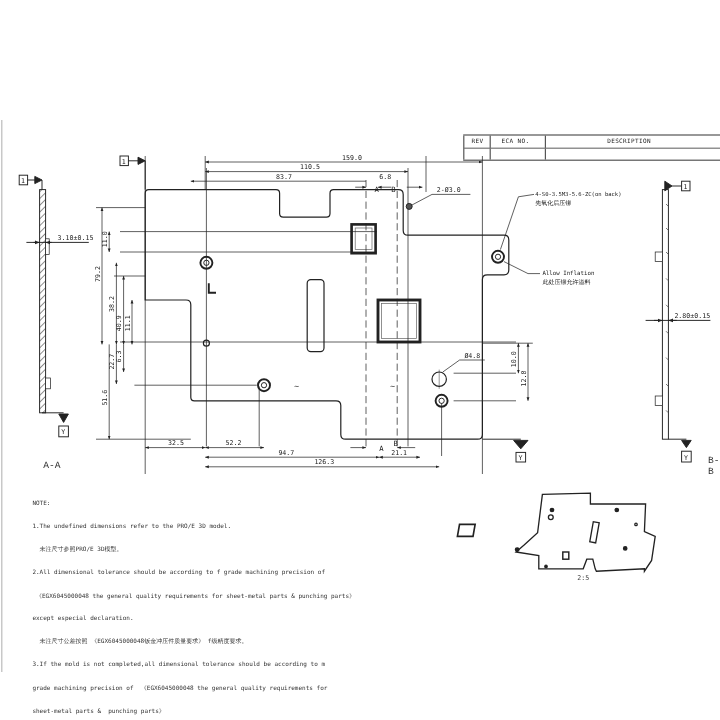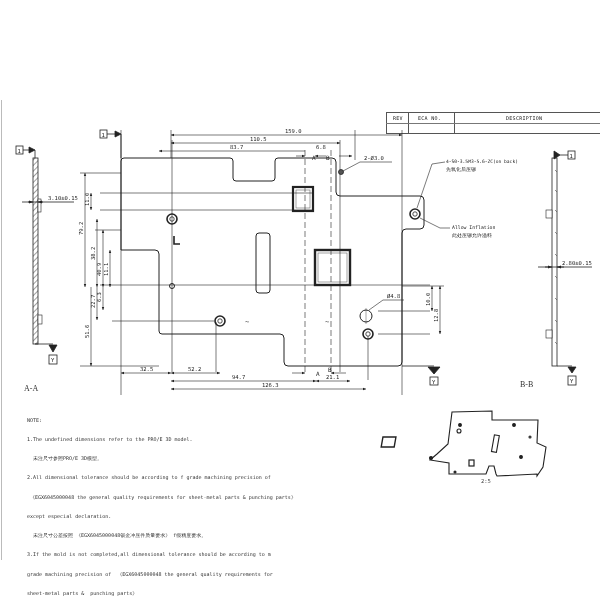--- a/index.html
+++ b/index.html
@@ -4,21 +4,21 @@
 <style>
   html,body{margin:0;padding:0;background:#fff;}
   body{width:600px;height:600px;position:relative;overflow:hidden;font-family:"DejaVu Sans Mono","Liberation Mono",monospace;color:#222;}
   #sheet{position:absolute;left:0;top:0;width:600px;height:600px;}
   .border-left{position:absolute;left:1px;top:100px;width:1px;height:460px;background:#bbb;}
   .rev-table{position:absolute;left:386px;top:112px;width:214px;height:20px;border-top:1px solid #555;border-bottom:1px solid #555;font-size:5px;letter-spacing:.3px;}
   .rev-table .c{position:absolute;top:0;height:20px;border-left:1px solid #555;}
   .rev-table .t{position:absolute;top:2px;}
   .notes{position:absolute;left:27px;top:404px;width:300px;font-size:5px;line-height:6.4px;color:#333;white-space:pre;}
   .notes div{white-space:pre;}
-  .view-lbl{position:absolute;font-size:8px;color:#333;font-family:Liberation Serif, serif;}
+  .view-lbl{position:absolute;font-size:8px;color:#333;font-family:Liberation Mono, monospace;margin-left:12px;}
   svg text{font-family:"DejaVu Sans Mono",monospace;}
 </style>
 </head>
 <body>
 
 <div id="sheet">
 
   <div class="border-left"></div>
 
   <div class="rev-table">
@@ -257,21 +257,21 @@
       <circle cx="514" cy="425" r="1.4" fill="#222"></circle>
       <circle cx="530" cy="437" r="1"></circle>
       <circle cx="521" cy="457" r="1.4" fill="#222"></circle>
       <circle cx="431" cy="458" r="1.5" fill="#222"></circle>
       <circle cx="455" cy="472" r="1" fill="#222"></circle>
     </g>
     <text x="481" y="483" font-size="5.5" fill="#444">2:5</text>
   </svg>
 
   <div class="view-lbl" style="left:24px;top:384px">A-A</div>
-  <div class="view-lbl" style="left:520px;top:380px">B-B</div>
+  <div class="view-lbl" style="left:578px;top:380px">B-B</div>
 
   <div class="notes">
     <div>NOTE:</div>
     <div>1.The undefined dimensions refer to the PRO/E 3D model.</div>
     <div>  未注尺寸参照PRO/E 3D模型。</div>
     <div>2.All dimensional tolerance should be according to f grade machining precision of</div>
     <div> 《EGX6045000048 the general quality requirements for sheet-metal parts &amp; punching parts》</div>
     <div>except especial declaration.</div>
     <div>  未注尺寸公差按照 《EGX6045000048钣金冲压件质量要求》 f级精度要求。</div>
     <div>3.If the mold is not completed,all dimensional tolerance should be according to m</div>

